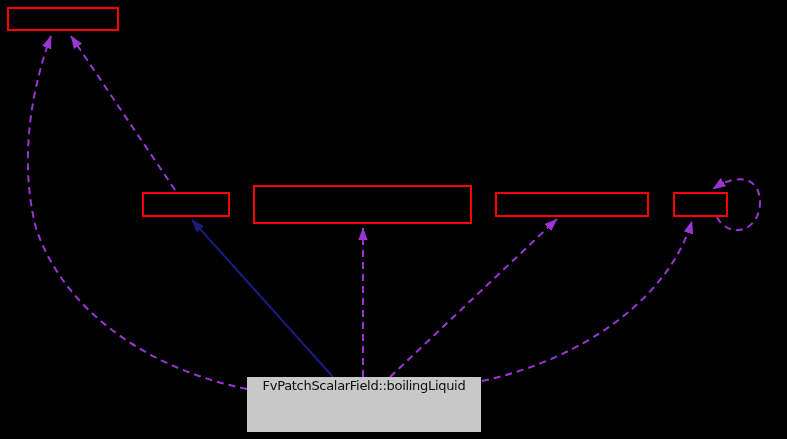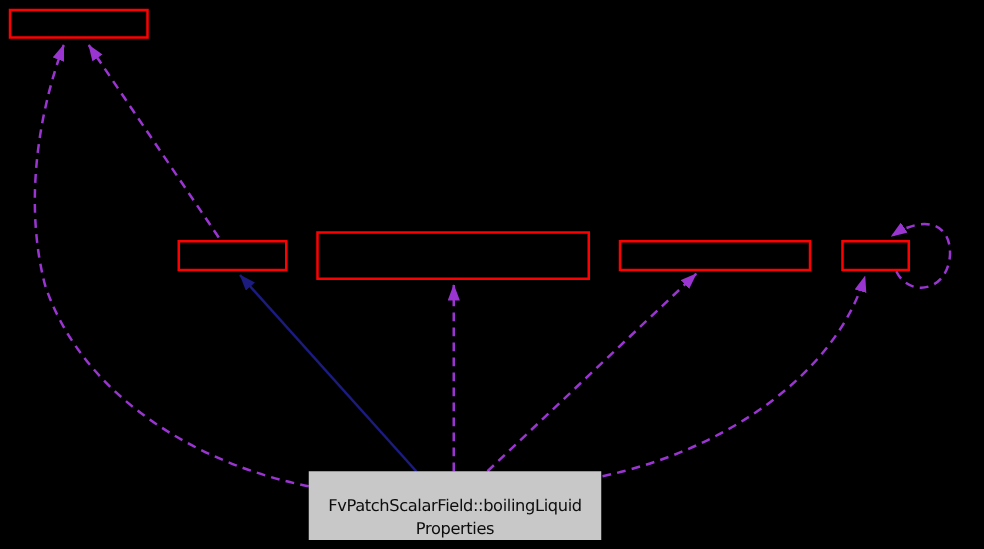--- a/index.html
+++ b/index.html
@@ -86,17 +86,16 @@
 
   <div class="classbox" style="left: 142px; top: 192px; width: 88px; height: 25px; border-color: rgb(255, 0, 0);"></div>
 
   <div class="classbox" style="left: 253px; top: 185px; width: 219px; height: 39px; border-color: rgb(255, 0, 0);"></div>
 
   <div class="classbox" style="left: 495px; top: 192px; width: 154px; height: 25px; border-color: rgb(255, 0, 0);"></div>
 
   <div class="classbox" style="left: 673px; top: 192px; width: 55px; height: 25px; border-color: rgb(255, 0, 0);"></div>
 
   <div class="mainnode" style="background: rgb(200, 200, 200);">
-    <div style="color: rgb(13, 13, 13); margin-top: 20px;">FvPatchScalarField::boilingLiquid</div>
-    <div style="color: rgb(13, 13, 13);">Properties</div>
+    <div style="color: rgb(13, 13, 13);">FvPatchScalarField::boilingLiquid</div>
   </div>
 
 </div>
 
 </body></html>

